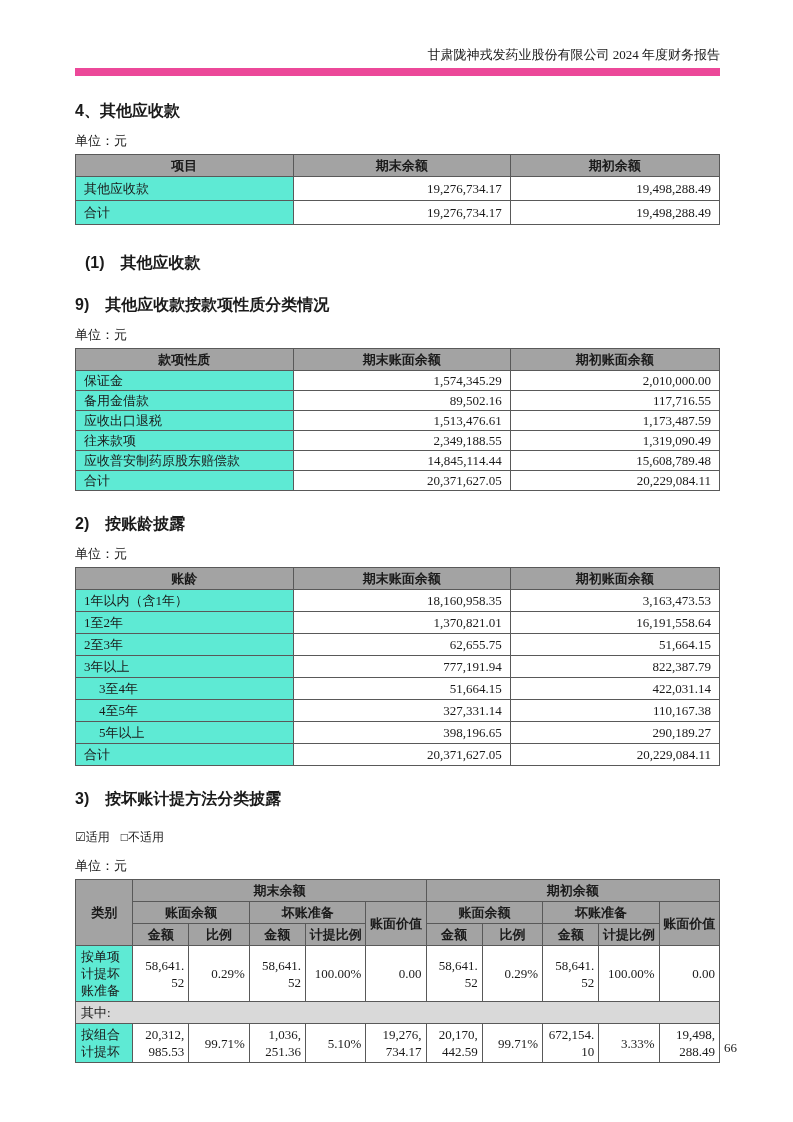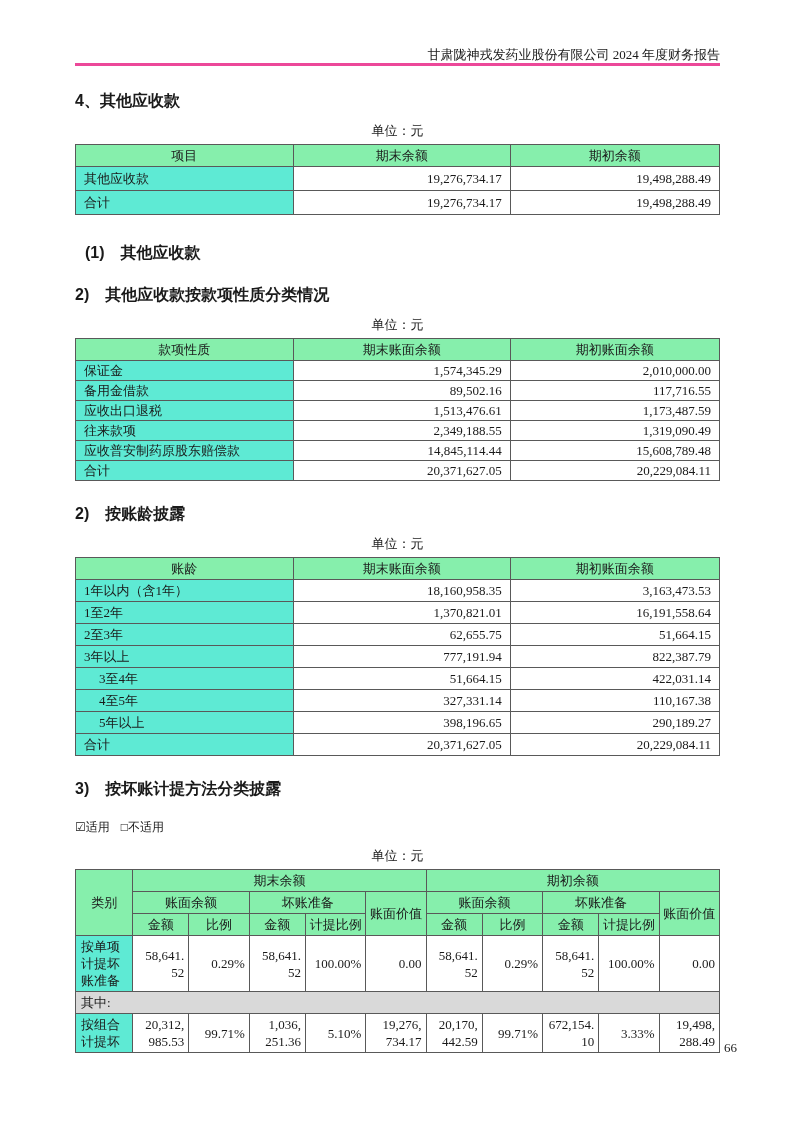--- a/index.html
+++ b/index.html
@@ -7,33 +7,33 @@
     position:relative;
     width:793px;height:1122px;
     margin:0 auto;
     background:#ffffff;
     font-family:"Liberation Serif","DejaVu Serif",serif;
     color:#1a1a1a;
     overflow:hidden;
   }
   .content{position:absolute;left:75px;top:0;width:645px;}
   .doc-header{padding-top:47px;text-align:right;font-size:13px;line-height:16px;
-    border-bottom:3px solid #ec4899;}
+    border-bottom:8px solid #ec4899;padding-bottom:5px;}
   .h-main{font-family:"Liberation Sans","DejaVu Sans",sans-serif;
     font-weight:bold;font-size:16px;line-height:19px;margin:25px 0 0 0;}
   .h-sub1{font-family:"Liberation Sans","DejaVu Sans",sans-serif;
     font-weight:bold;font-size:16px;line-height:19px;margin:28px 0 0 10px;}
   .h-sub2{font-family:"Liberation Sans","DejaVu Sans",sans-serif;
     font-weight:bold;font-size:16px;line-height:19px;margin:23px 0 0 0;}
-  .unit-row{text-align:center;font-size:13px;line-height:16px;margin:13px 0 5px 0;}
+  .unit-row{text-align:left;font-size:13px;line-height:16px;margin:13px 0 5px 0;}
   .apply-row{font-size:12px;line-height:16px;margin:21px 0 0 0;}
   .apply-row span{margin-right:8px;}
   table.tbl{width:100%;border-collapse:collapse;table-layout:fixed;
     font-size:13px;line-height:17px;}
-  table.tbl th{background:#86efac;border:1px solid #595959;font-weight:normal;
+  table.tbl th{background:#a3a3a3;border:1px solid #595959;font-weight:bold;
     text-align:center;padding:2px 4px;}
   table.tbl td{border:1px solid #595959;vertical-align:middle;padding:2px 8px;}
   table.tbl td.label{background:#5eead4;text-align:left;}
   table.tbl td.num{background:#ffffff;text-align:right;}
   table.tbl td.indent{padding-left:23px;}
   table.tbl-roomy td{padding-top:3px;padding-bottom:3px;}
   table.tbl-tight td{padding-top:1px;padding-bottom:1px;}
   table.tbl-complex{font-size:13px;line-height:17px;}
   table.tbl-complex th{padding:2px 3px;}
   table.tbl-complex td{padding:2px 5px;}
@@ -78,21 +78,21 @@
           <tr>
             <td class="label">合计</td>
             <td class="num">19,276,734.17</td>
             <td class="num">19,498,288.49</td>
           </tr>
         </tbody>
       </table>
 
     <div class="h-sub1">(1)　其他应收款</div>
 
-    <div class="h-sub2">2)　其他应收款按款项性质分类情况</div>
+    <div class="h-sub2">9)　其他应收款按款项性质分类情况</div>
     <div class="unit-row">
       <span>单位：元</span>
     </div>
     <table class="tbl tbl-tight">
         <colgroup>
           <col style="width: 33.8%;">
           <col style="width: 33.7%;">
           <col style="width: 32.5%;">
         </colgroup>
         <thead>

